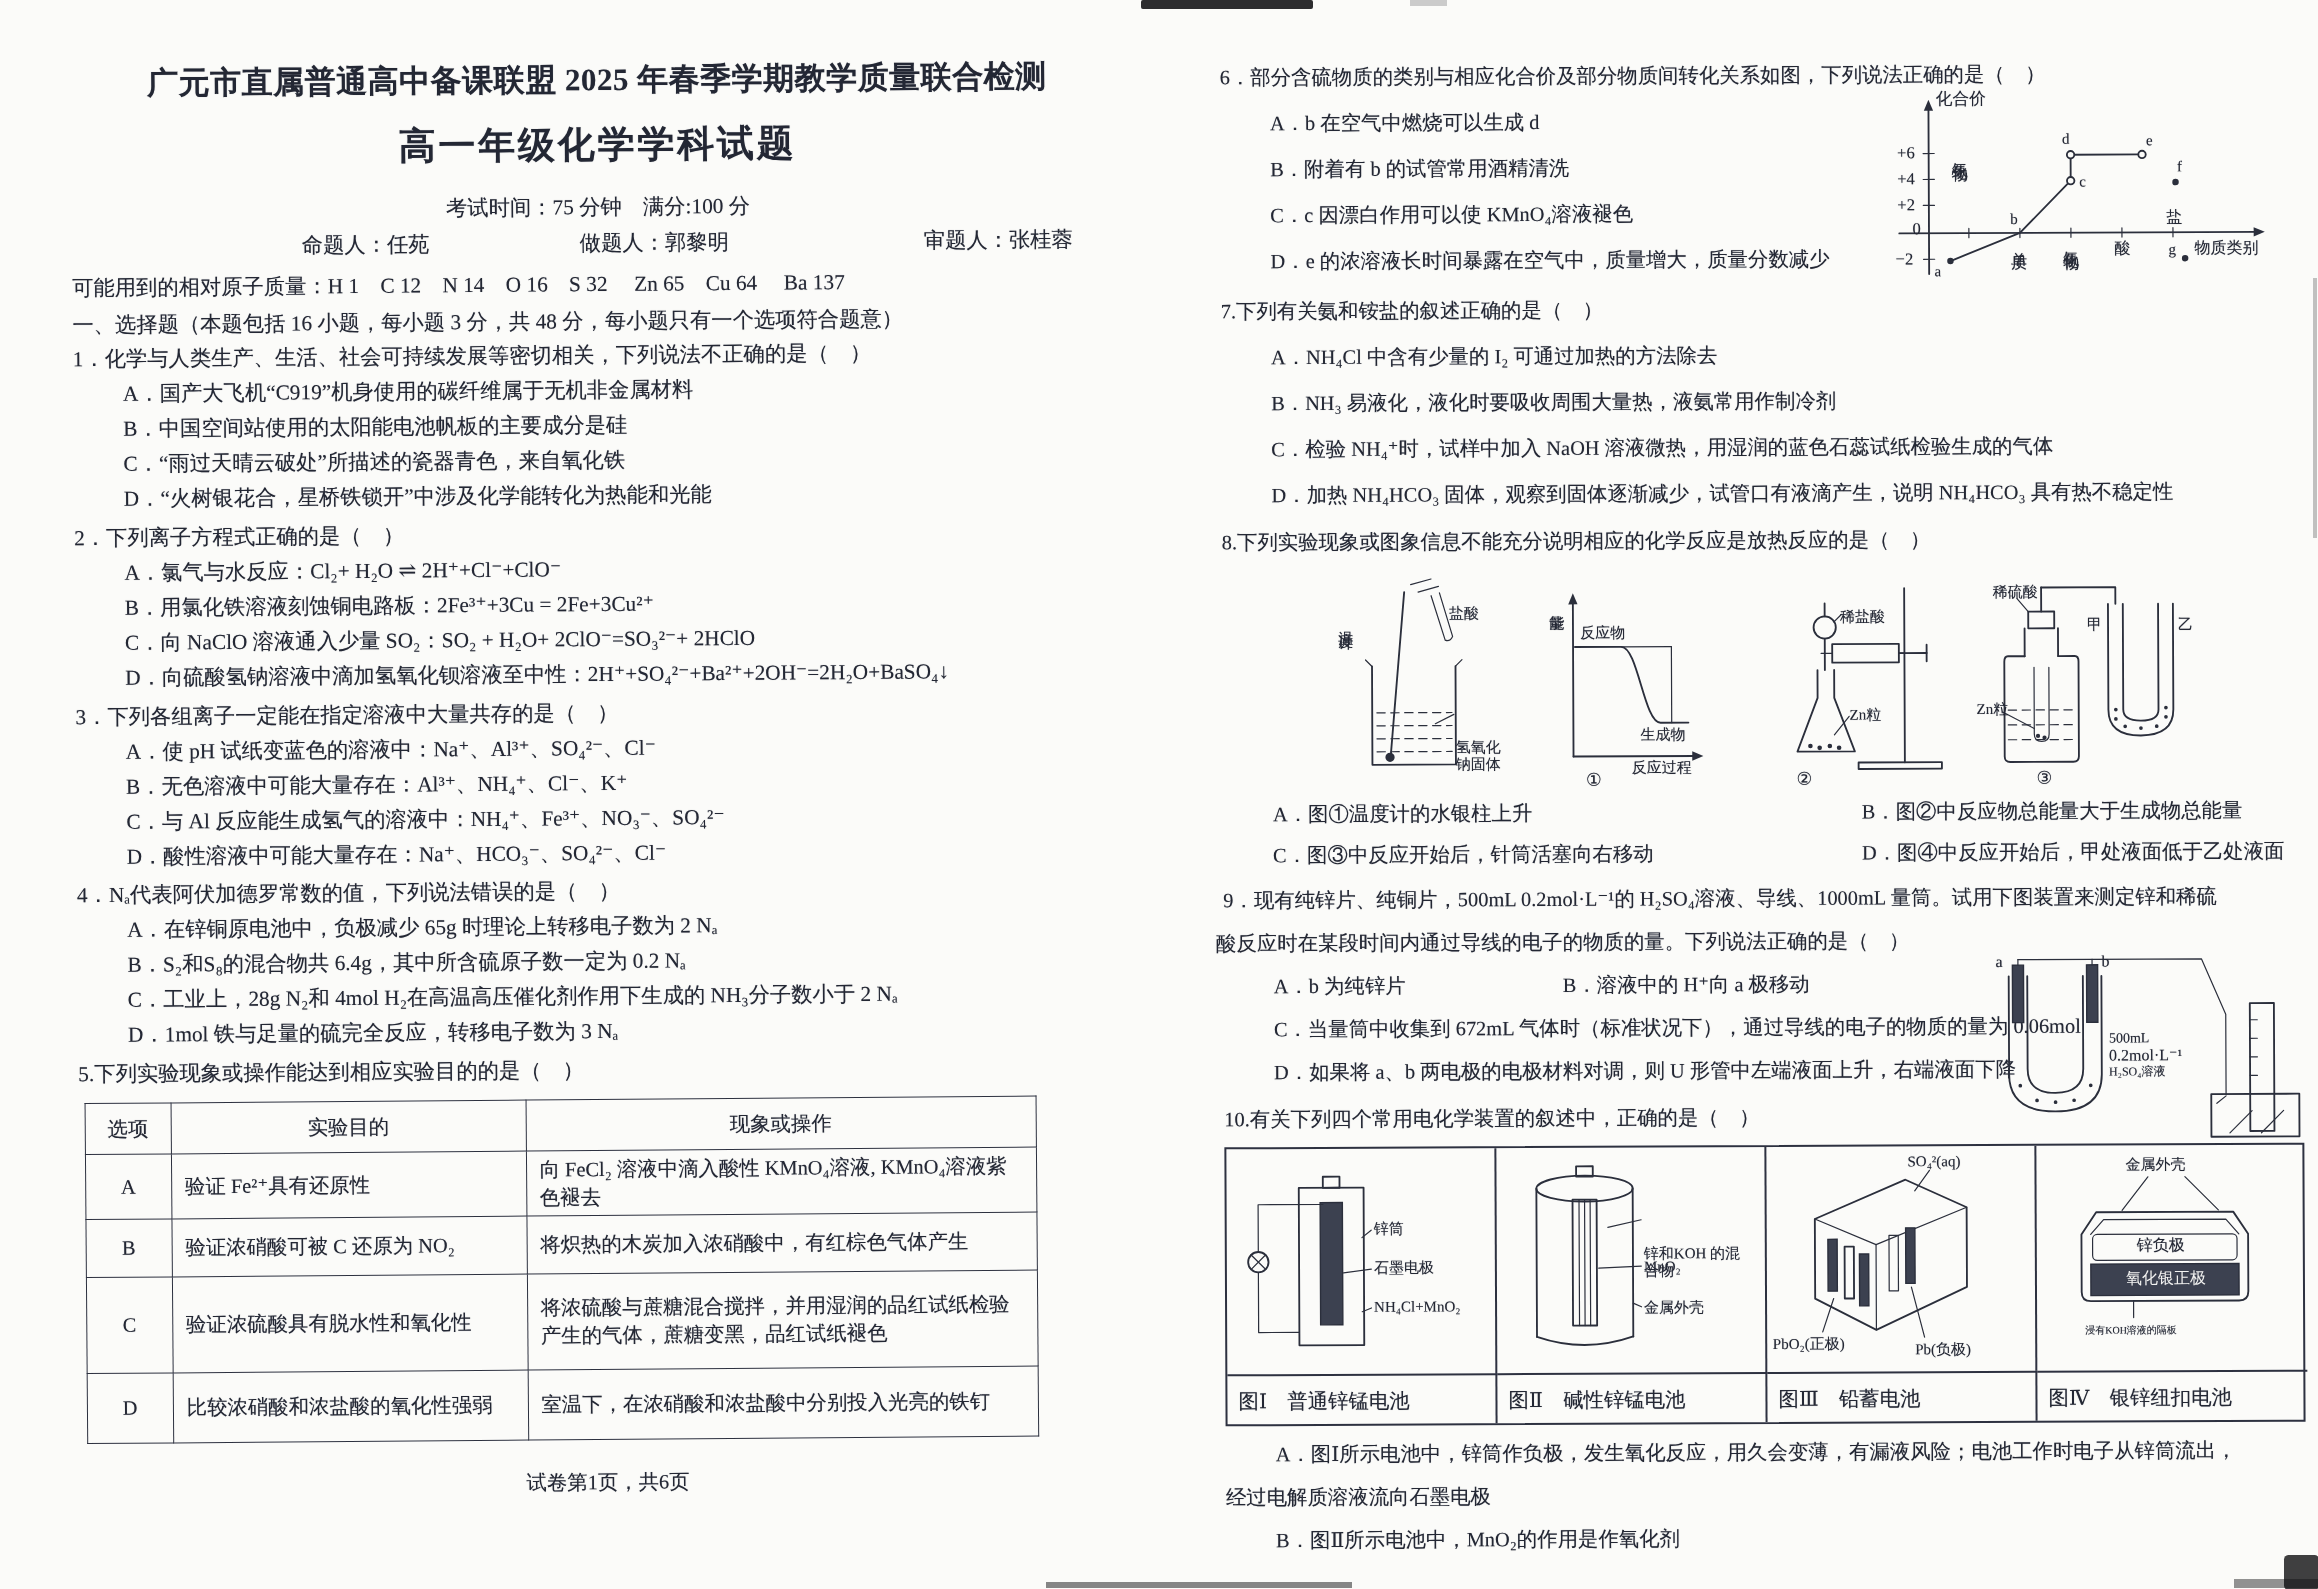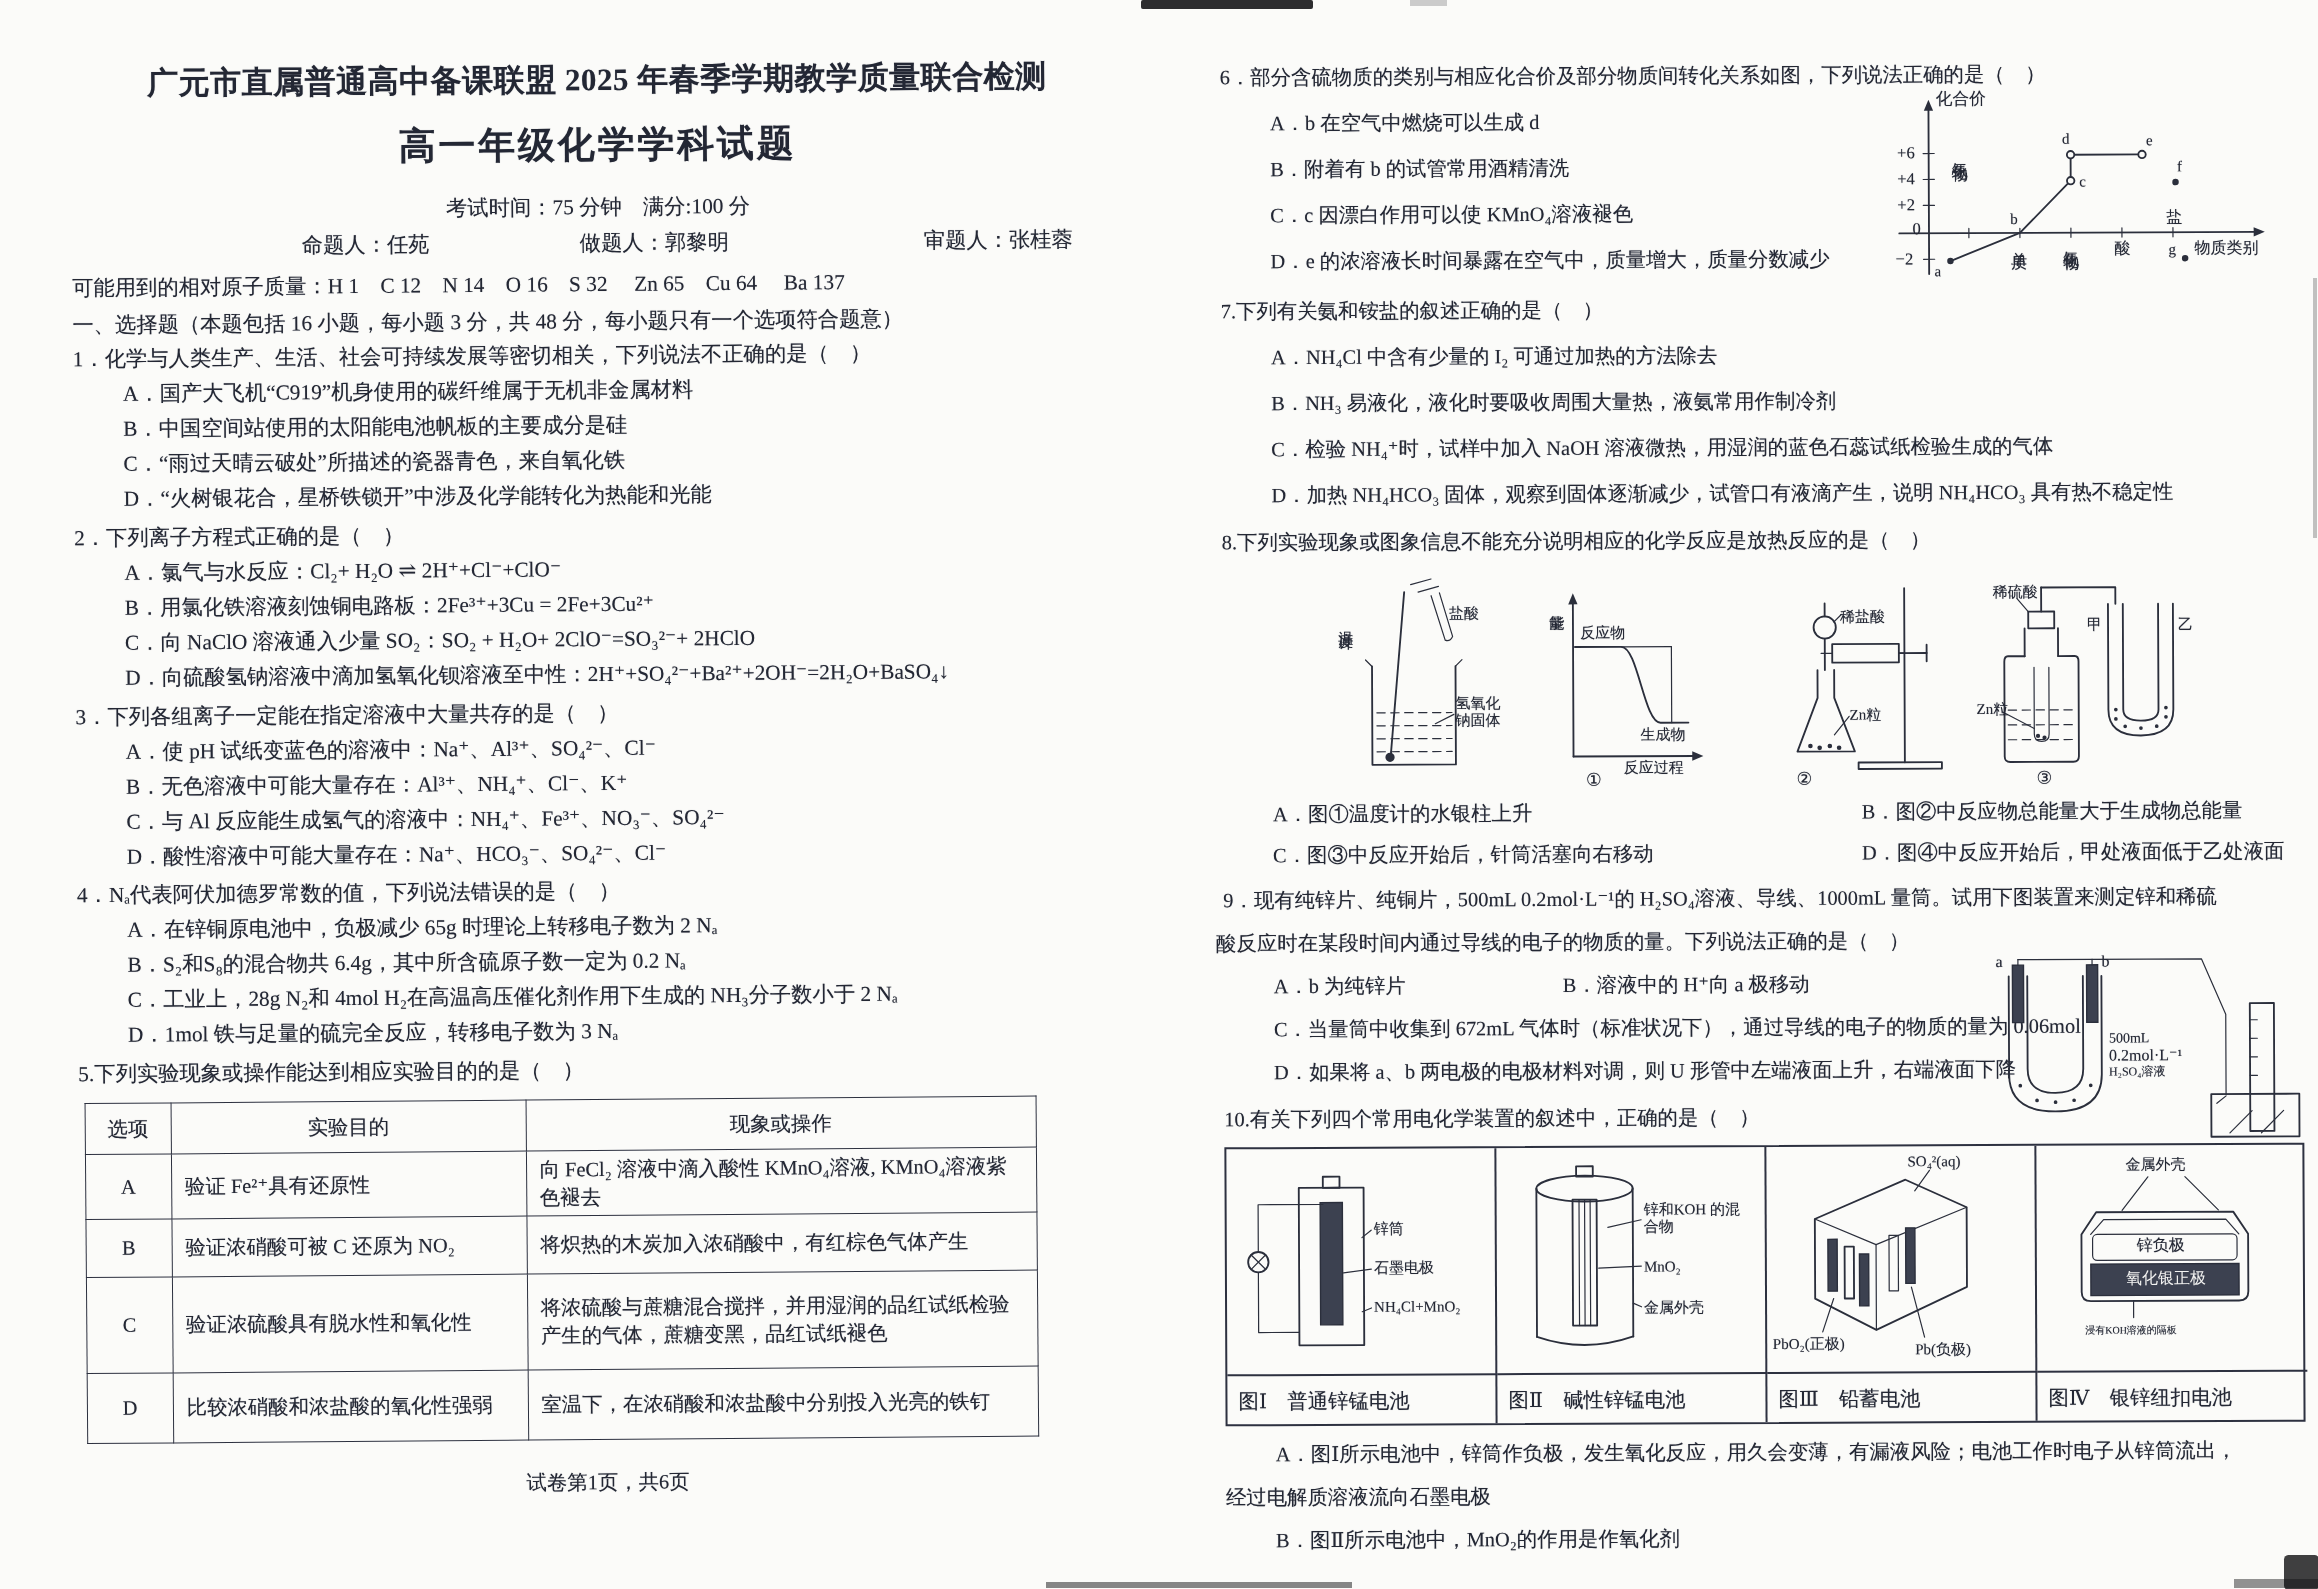--- a/index.html
+++ b/index.html
@@ -42,21 +42,21 @@
   .q9wrap{position:relative;}
   .q9fig{position:absolute;left:759px;top:80px;width:320px;height:190px;}
   .q9ab span.a{display:inline-block;width:284px;}
   .btable{display:grid;grid-template-columns:repeat(4,270px);border:2.8px solid #2d3140;width:1080px;margin-top:5.6px;box-sizing:border-box;}
   .bcell{position:relative;height:225px;border-right:2.3px solid #2d3140;box-sizing:border-box;}
   .bcell:nth-child(4n){border-right:none;}
   .bcap{border-top:2.3px solid #2d3140;border-right:2.3px solid #2d3140;height:50px;line-height:50px;padding-left:11px;font-size:20.4px;box-sizing:border-box;white-space:nowrap;}
   .bcap:nth-child(4n){border-right:none;}
   
   .fl{position:absolute;font-size:15px;line-height:17.6px;white-space:nowrap;}
-  .flw{white-space:normal;}
+  .flw{white-space:normal;margin-top:44px;}
   .vert{writing-mode:vertical-rl;text-orientation:upright;letter-spacing:1.9px;}
   svg .st{stroke:#2b2f3c;fill:none;stroke-width:2;stroke-linecap:round;stroke-linejoin:round;}
   svg .thin{stroke-width:1.3;}
   svg .dot{fill:#2b2f3c;stroke:none;}
   svg .open{fill:#fbfbf9;stroke:#2b2f3c;stroke-width:2;}
   svg .dk{fill:#3c4150;stroke:#2b2f3c;stroke-width:1.5;}
   svg .dash{stroke-dasharray:9 6;}
   
   .art{position:absolute;background:#101012;}
 </style>
@@ -237,21 +237,21 @@
           <polygon class="dot" points="44,22 39,34 49,34"></polygon>
           <line class="st" x1="44" y1="198" x2="176" y2="198"></line>
           <polygon class="dot" points="184,198 172,193 172,203"></polygon>
           <path class="st" d="M46 80 H96 C114 80 120 162 138 162 H168"></path>
           <line class="st thin" x1="150" y1="80" x2="150" y2="162"></line>
           <line class="st thin" x1="96" y1="80" x2="150" y2="80"></line>
         </svg>
         <span class="fl vert" style="left:15px;top:30px">能量</span>
         <span class="fl" style="left:48px;top:52px">反应物</span>
         <span class="fl" style="left:108px;top:154px">生成物</span>
-        <span class="fl" style="left:91px;top:187px">反应过程</span>
+        <span class="fl" style="left:99px;top:187px">反应过程</span>
         <span class="figcap">②</span>
       </div>
 
       <div class="fig" style="width:199px;height:218px">
         <svg width="199" height="218" viewBox="0 0 215 235">
           <line class="st" x1="172" y1="18" x2="172" y2="206"></line>
           <rect class="st" x="122" y="206" width="90" height="7"></rect>
           <line class="st thin" x1="172" y1="88" x2="166" y2="88"></line>
           <rect class="st" x="94" y="78" width="72" height="20"></rect>
           <line class="st" x1="166" y1="88" x2="196" y2="88"></line>

